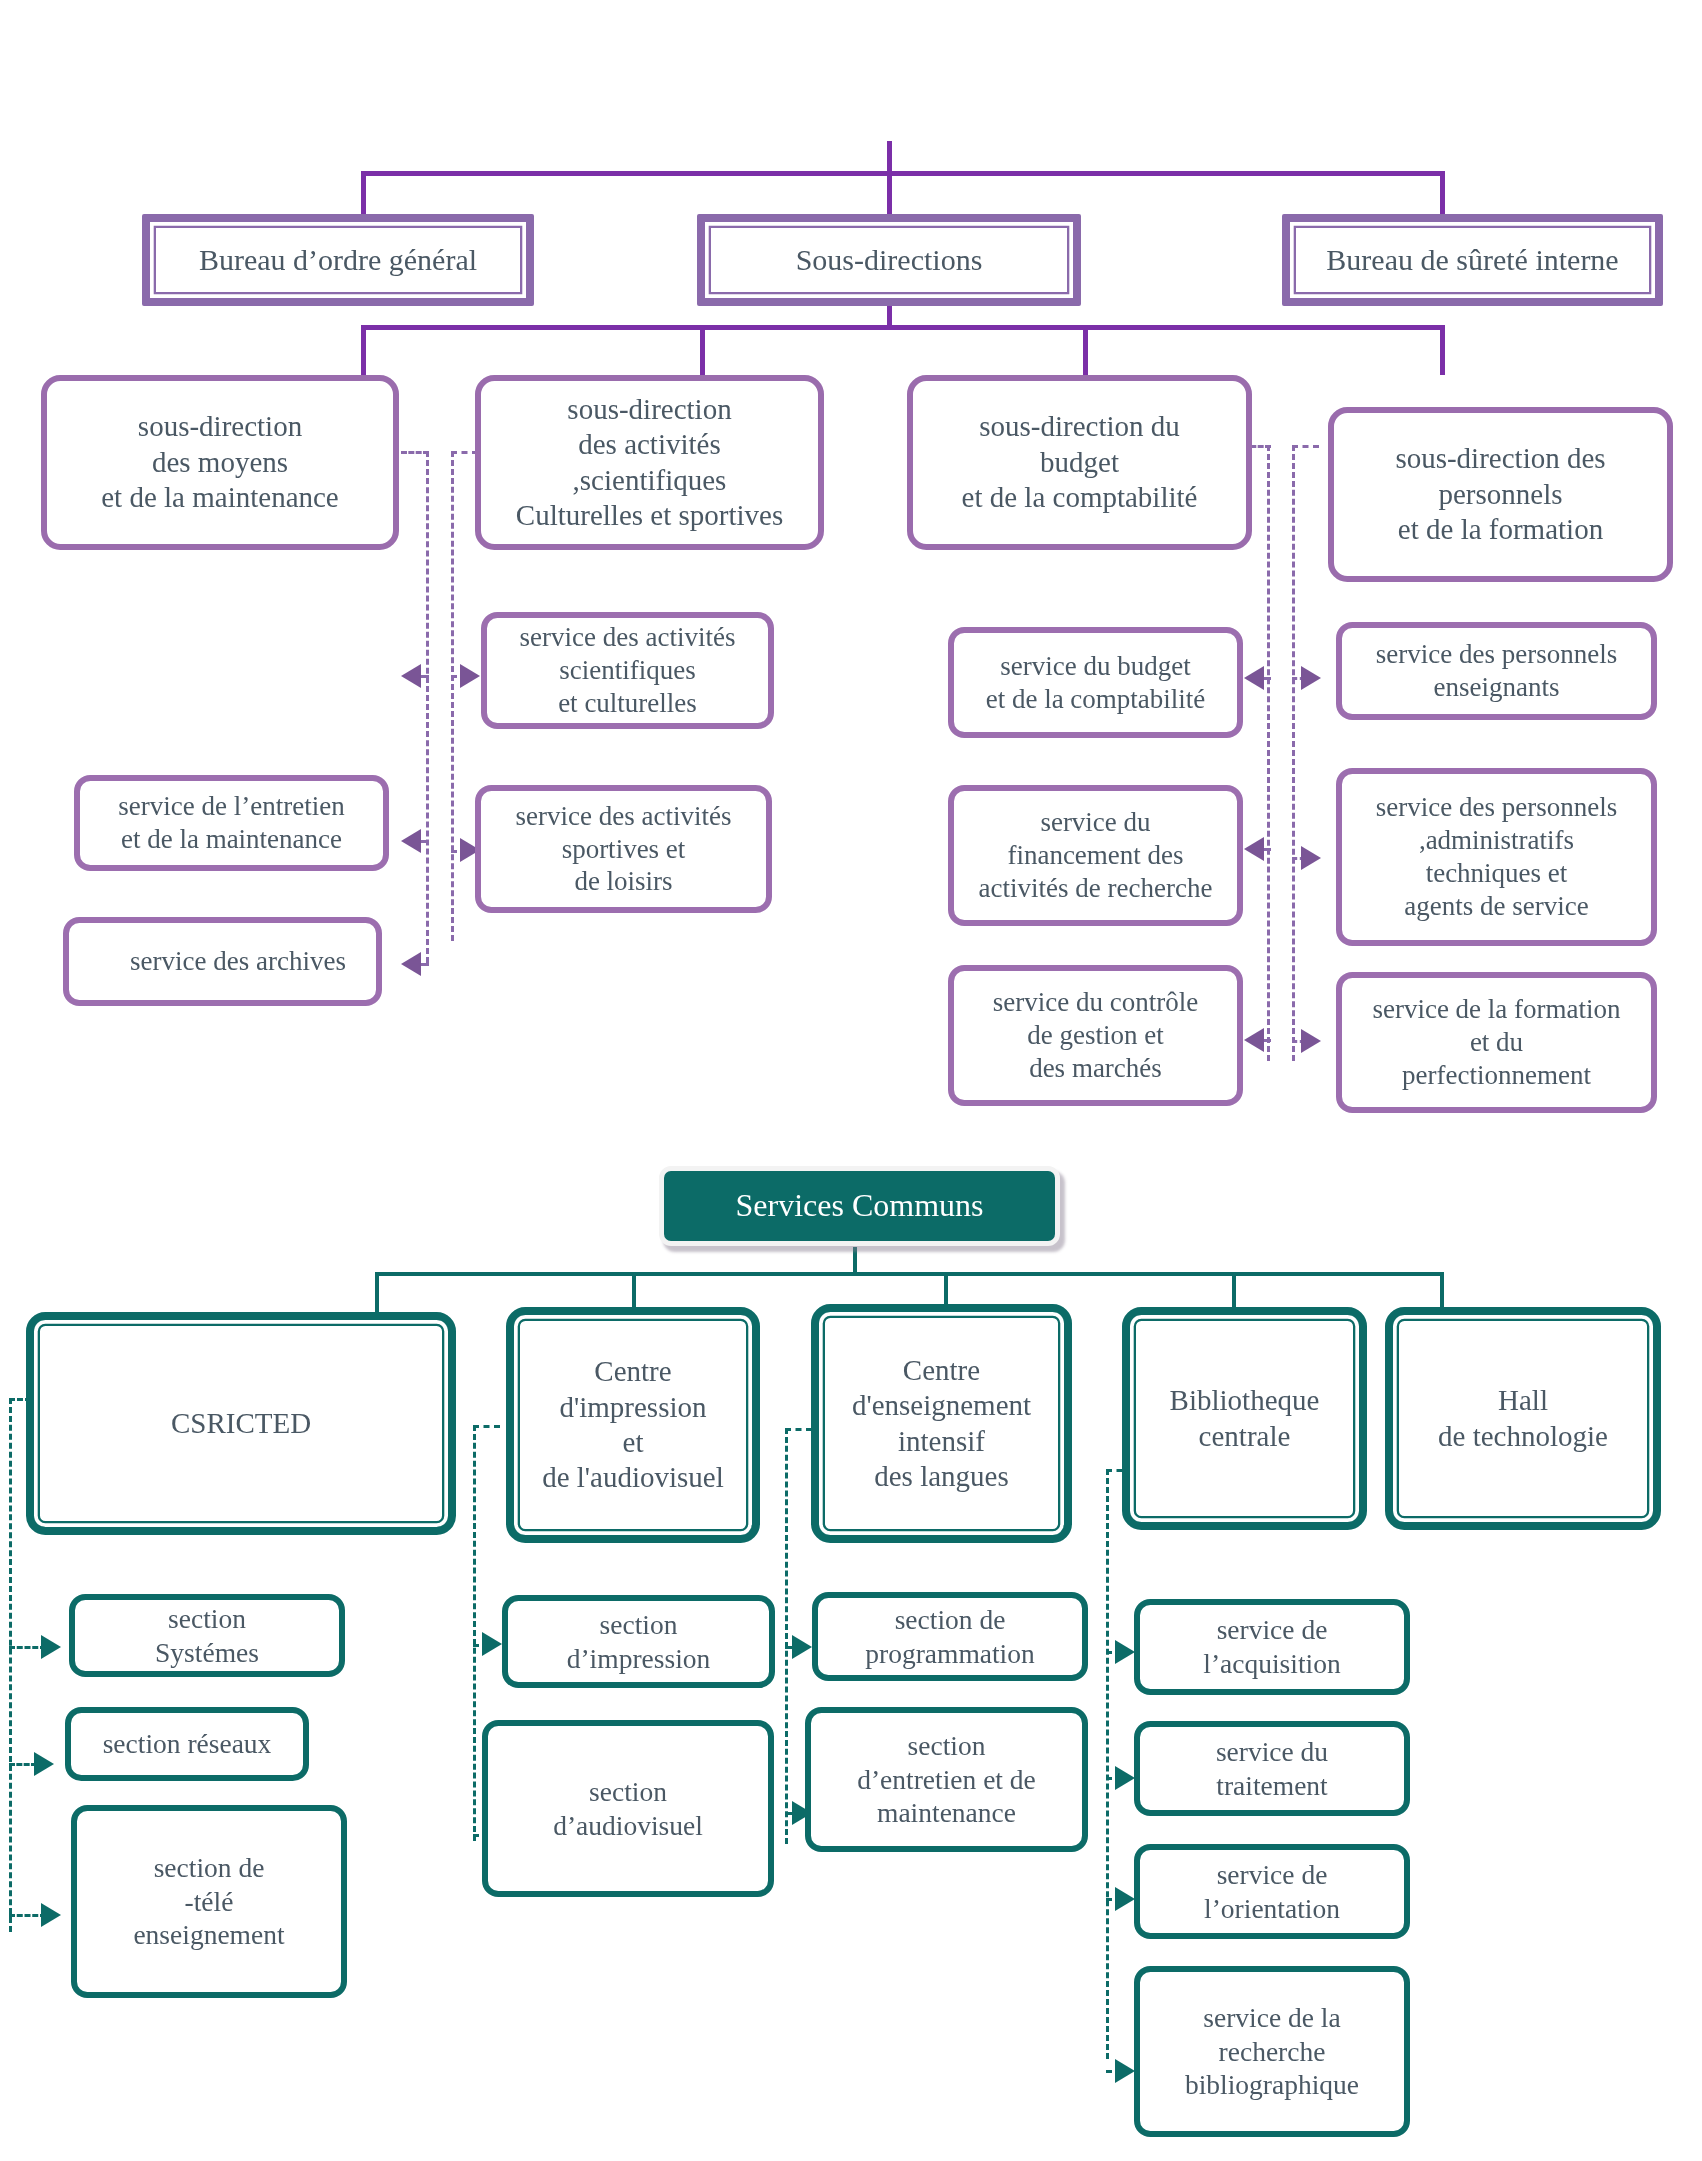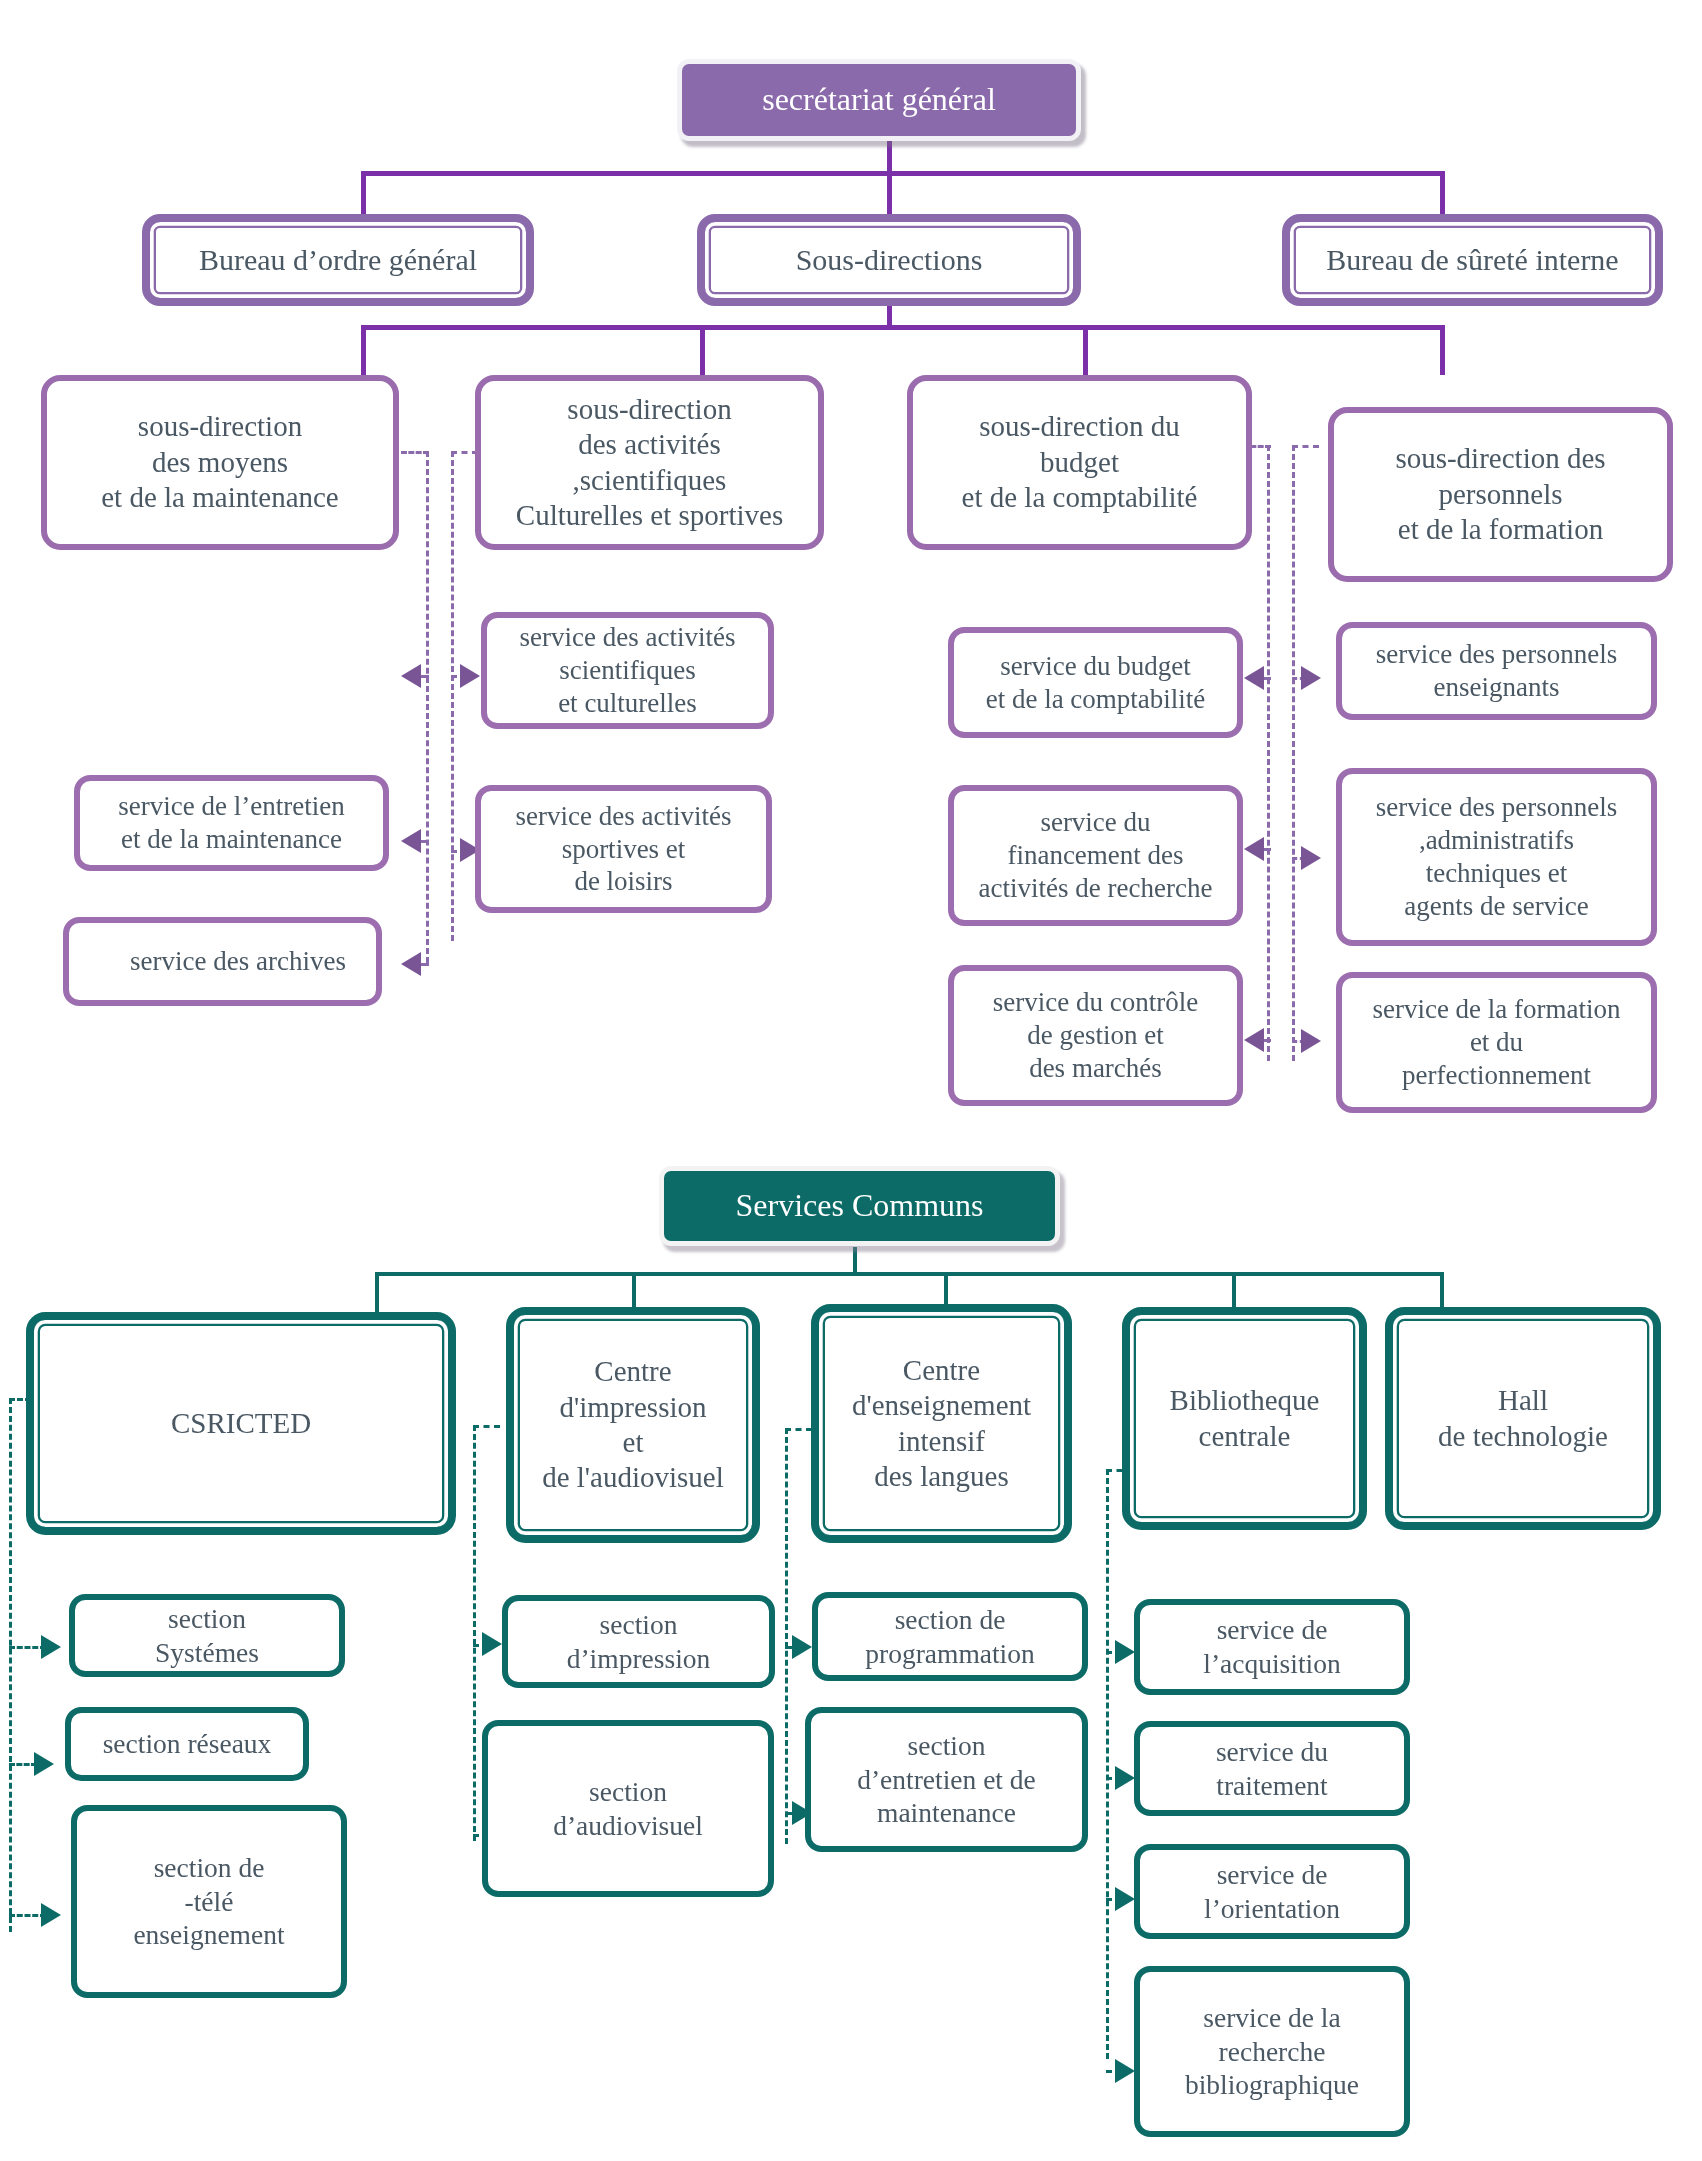--- a/index.html
+++ b/index.html
@@ -34,21 +34,21 @@
   .p-title{
     background:#8a6aab;
     color:#ffffff;
     border-radius:12px;
     border:5.2px solid #f2f1f5;
     box-shadow:4.5px 5.2px 3px rgba(120,110,130,.45);
     font-size:32px;
   }
   .p-double{
     border:8.2px solid #8a6aab;
-    border-radius:18px;
+    border-radius:2px;
     box-shadow:inset 0 0 0 3.7px #ffffff, inset 0 0 0 6px #8a6aab;
     font-size:30px;
   }
   .p-node{
     border:6.7px solid #9a6cad;
     border-radius:19.3px;
     font-size:29px;
   }
   .p-leaf{
     border:6px solid #9c6eaf;
@@ -105,23 +105,20 @@
   }
   .arrow.right{border-left:20px solid #7a5596;}
   .arrow.left{border-right:20px solid #7a5596;}
   .arrow.right.teal{border-left-color:#0c6b67;}
 </style>
 </head>
 <body>
 
 <div id="canvas">
 
-  <div class="box p-title" style="left:677px;top:59px;width:404px;height:82px;">
-    <span class="txt">secrétariat général</span>
-  </div>
 
   <div class="line vline" style="left:887px;top:141px;width:4.5px;height:31px;"></div>
   <div class="line hline" style="left:361px;top:171px;width:1083px;height:4.5px;"></div>
   <div class="line vline" style="left:361px;top:171px;width:4.5px;height:45px;"></div>
   <div class="line vline" style="left:887px;top:171px;width:4.5px;height:45px;"></div>
   <div class="line vline" style="left:1440px;top:171px;width:4.5px;height:45px;"></div>
 
   <div class="box p-double" style="left:142px;top:214px;width:392px;height:92px;">
     <span class="txt">Bureau d’ordre général</span>
   </div>

